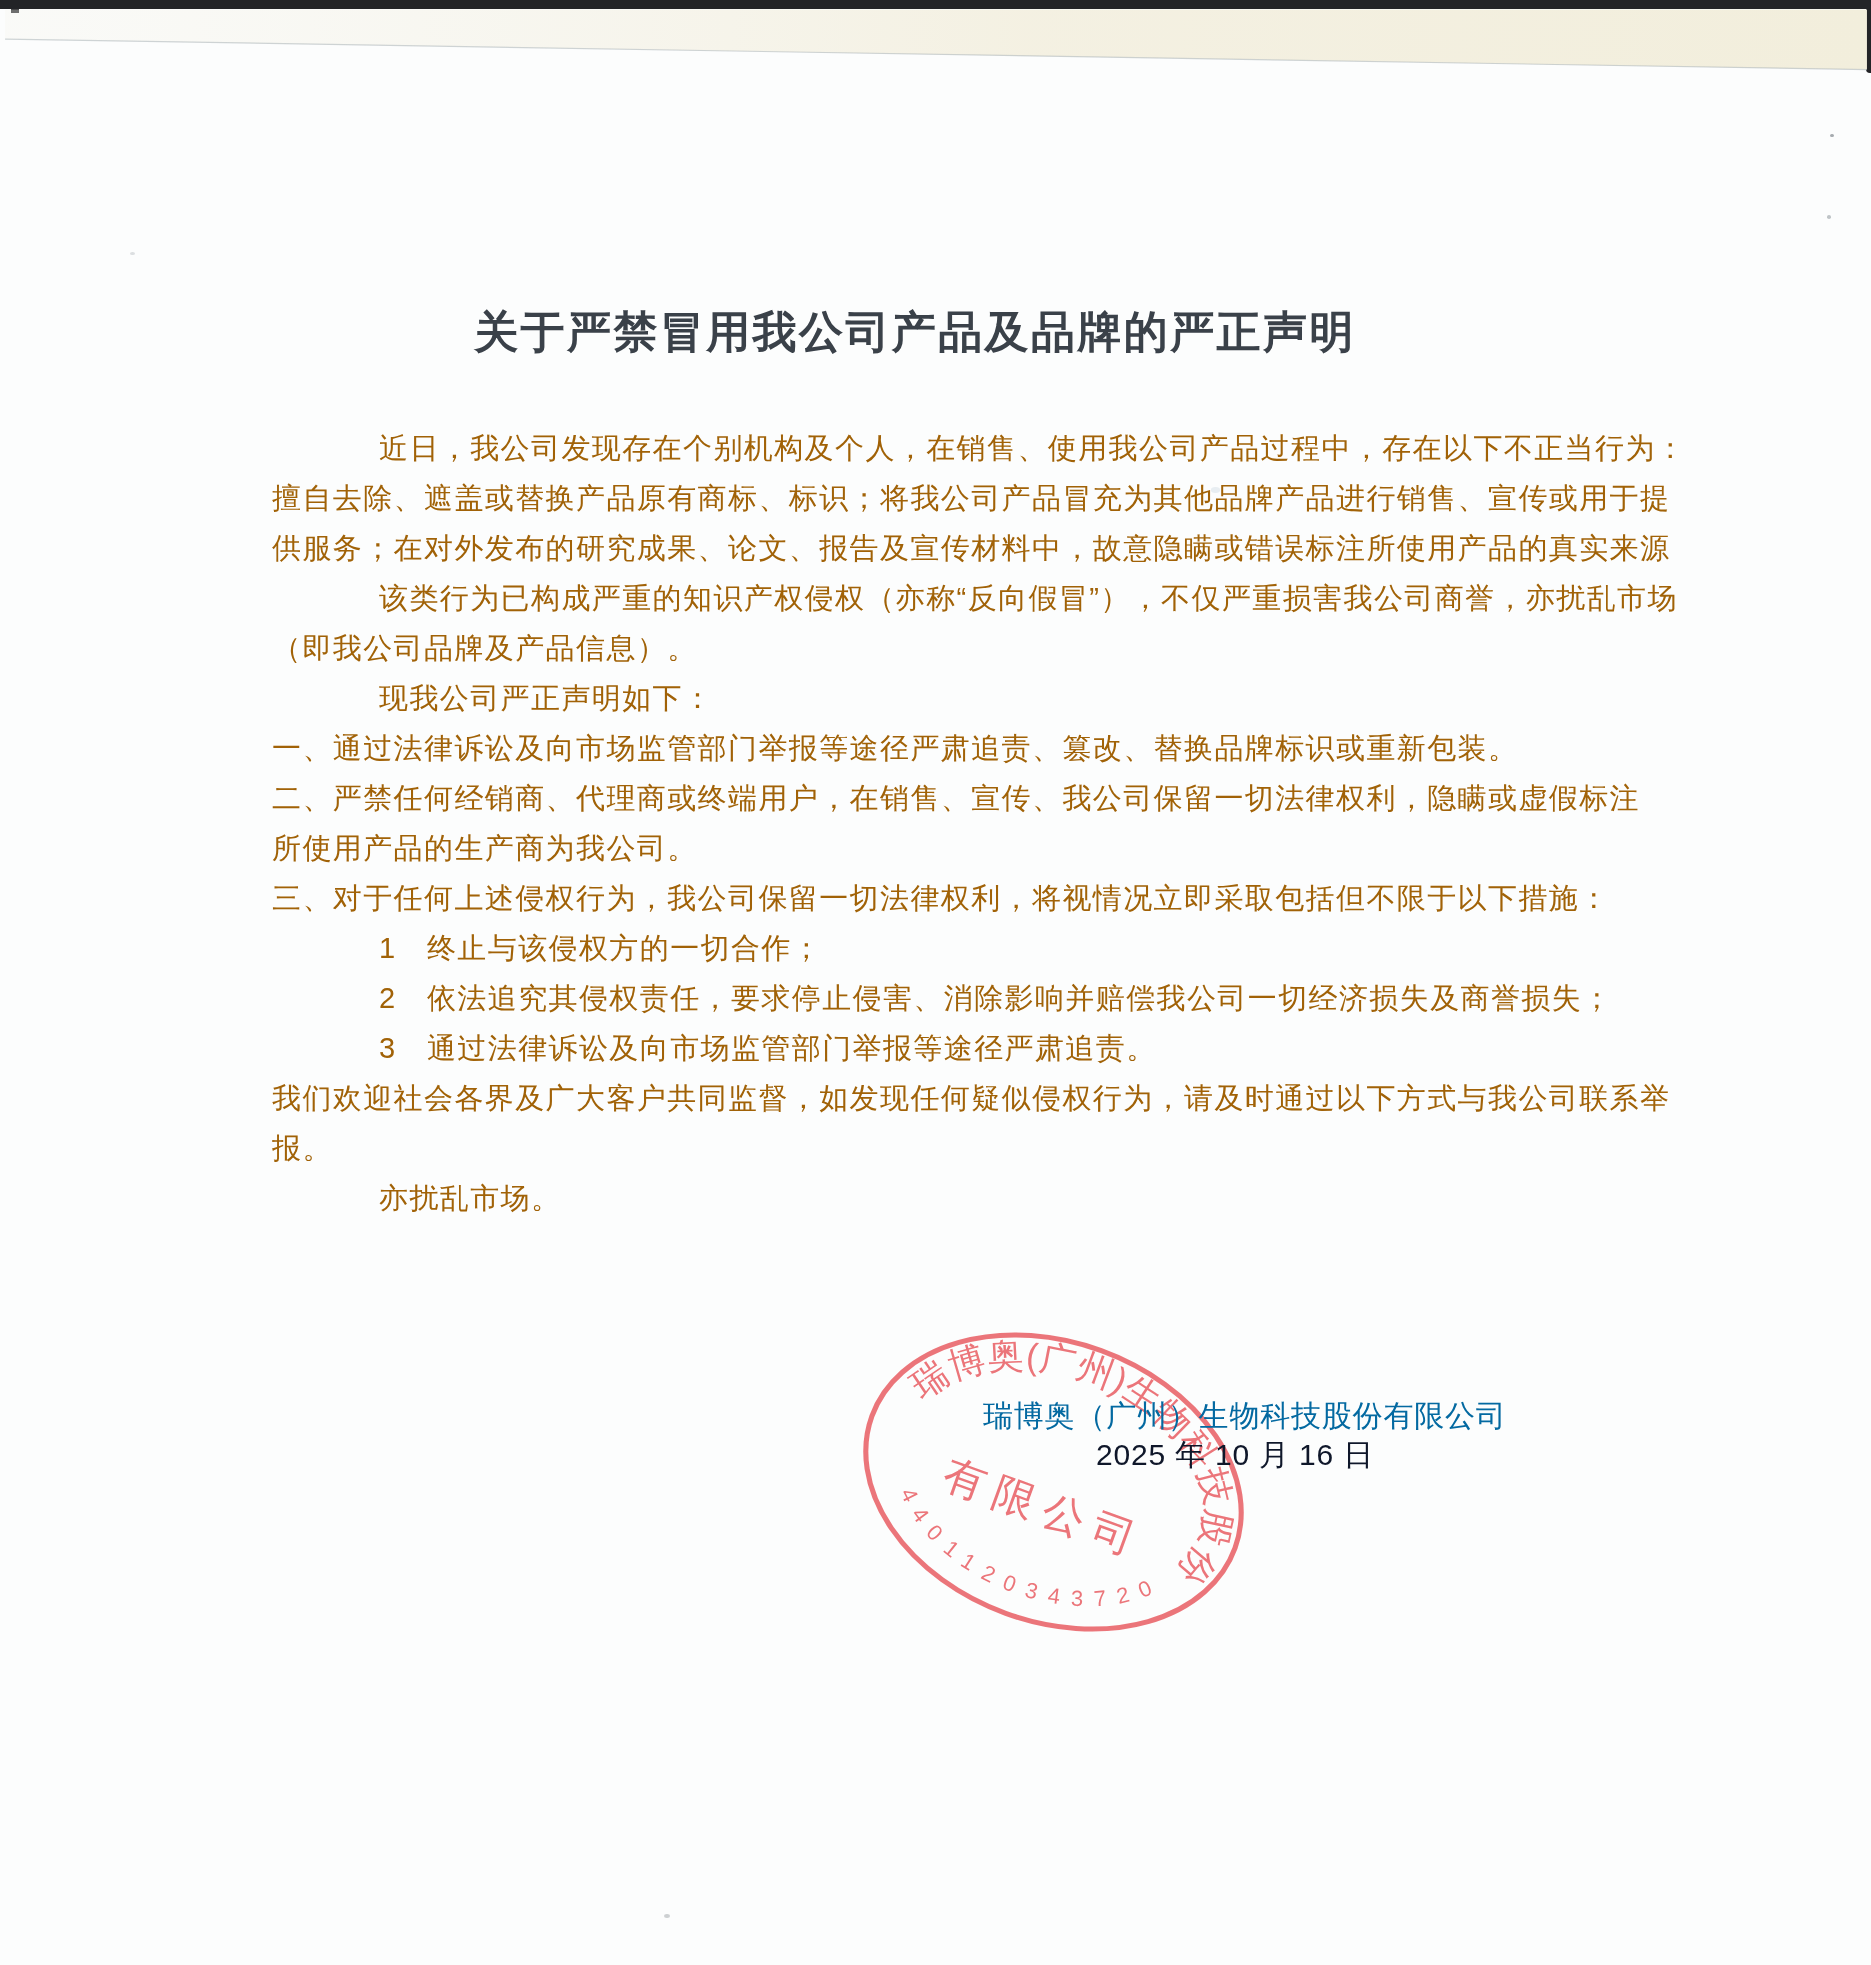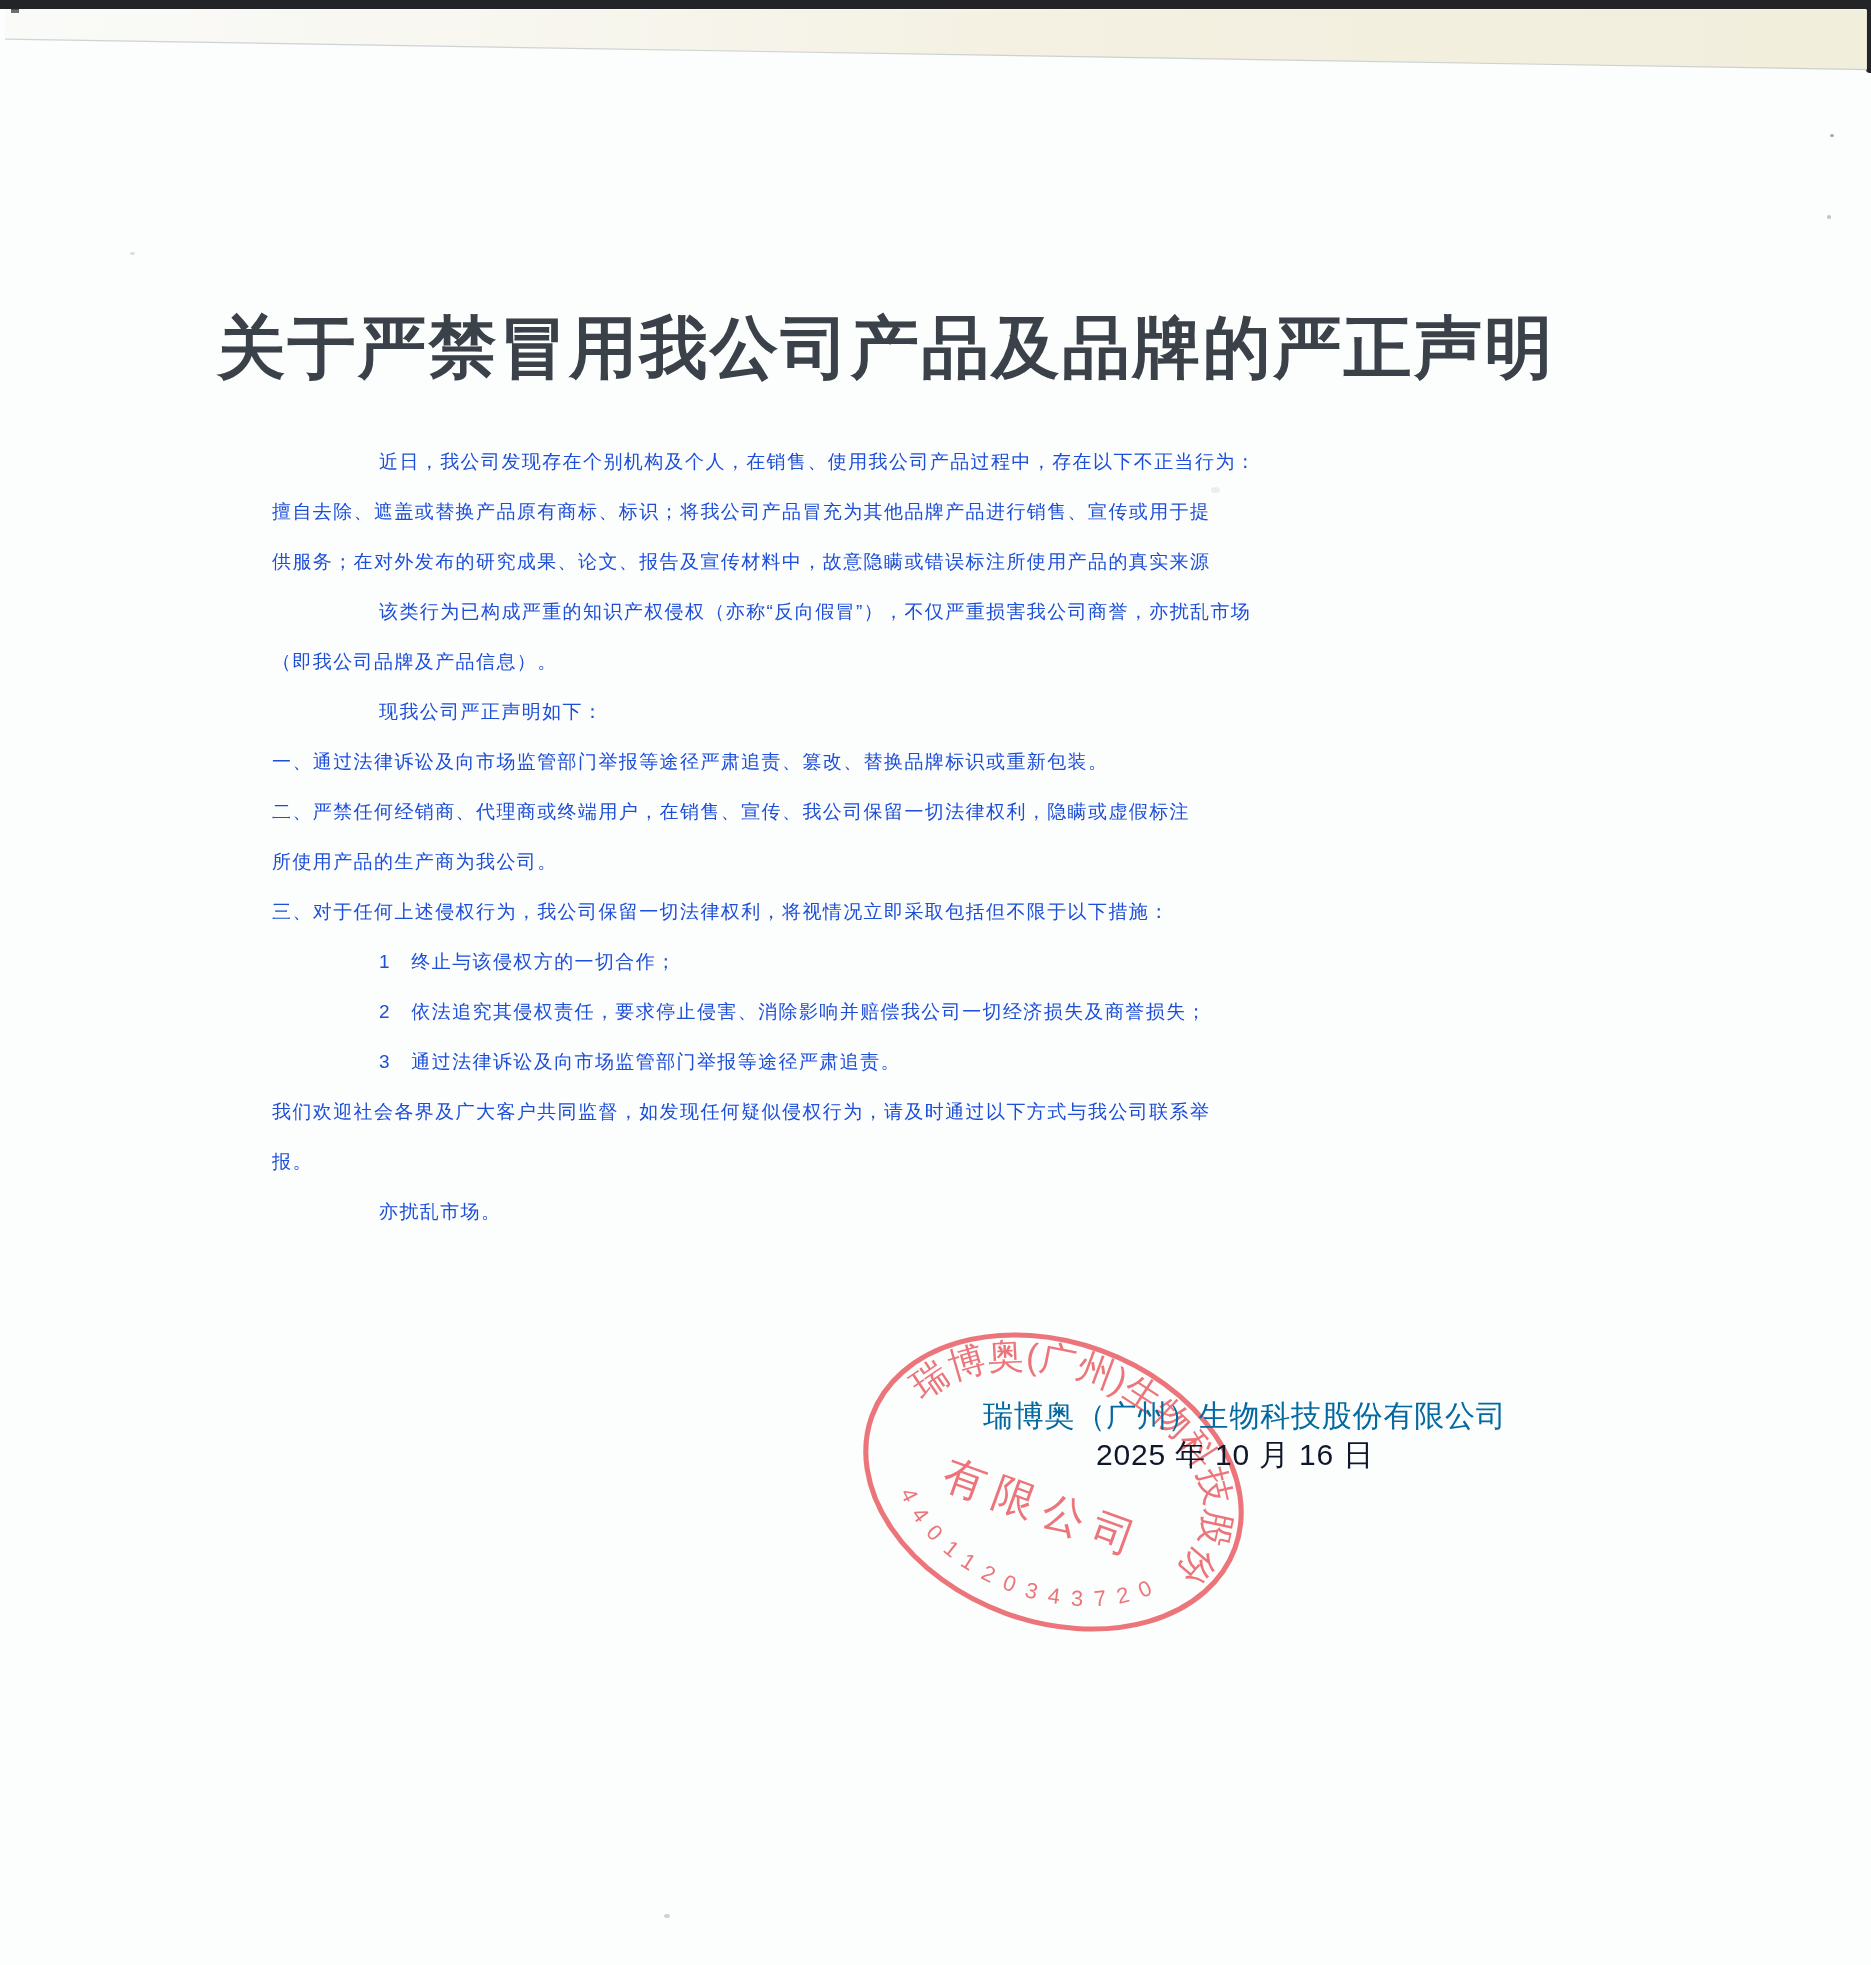--- a/index.html
+++ b/index.html
@@ -15,26 +15,27 @@
   .scan-edge-svg{position:absolute;left:0;top:0;}
   .speck{position:absolute;border-radius:50%;}
   .sp1{left:664px;top:1914px;width:5.5px;height:3.9px;background:#cdd0d2;}
   .sp2{left:1827px;top:215px;width:3.9px;height:3.5px;background:#bfc4c7;}
   .sp3{left:1830px;top:134px;width:3.5px;height:3.1px;background:#a6abaf;}
   .sp4{left:130px;top:252px;width:4.7px;height:3.1px;background:#dcdfe1;}
   .sp5{left:1211px;top:487px;width:8.6px;height:5.5px;background:#e8eef2;}
   
   .doc-title{
     position:absolute;left:0;top:303px;width:1772px;
-    text-align:center;font-size:68px;font-weight:600;letter-spacing:2.4px;
+    text-align:center;font-size:44px;font-weight:600;letter-spacing:2.4px;
     color:#3a4149;
+    padding-left:29px;
   }
   .body-block{
-    position:absolute;left:272px;top:437px;width:1368px;
-    font-size:19px;line-height:50px;letter-spacing:1.4px;color:#1d4ed8;
+    position:absolute;left:272px;top:423px;width:1368px;
+    font-size:29px;line-height:50px;letter-spacing:1.4px;color:#a16207;
   }
   .line{white-space:nowrap;height:50px;}
   .line.ind{padding-left:107px;}
   .sig-company{
     position:absolute;left:983px;top:1396px;
     font-size:30px;letter-spacing:0.8px;color:#0369a1;white-space:nowrap;
   }
   .sig-date{
     position:absolute;left:1096px;top:1435px;
     font-size:30px;letter-spacing:0.8px;color:#0f172a;white-space:nowrap;

